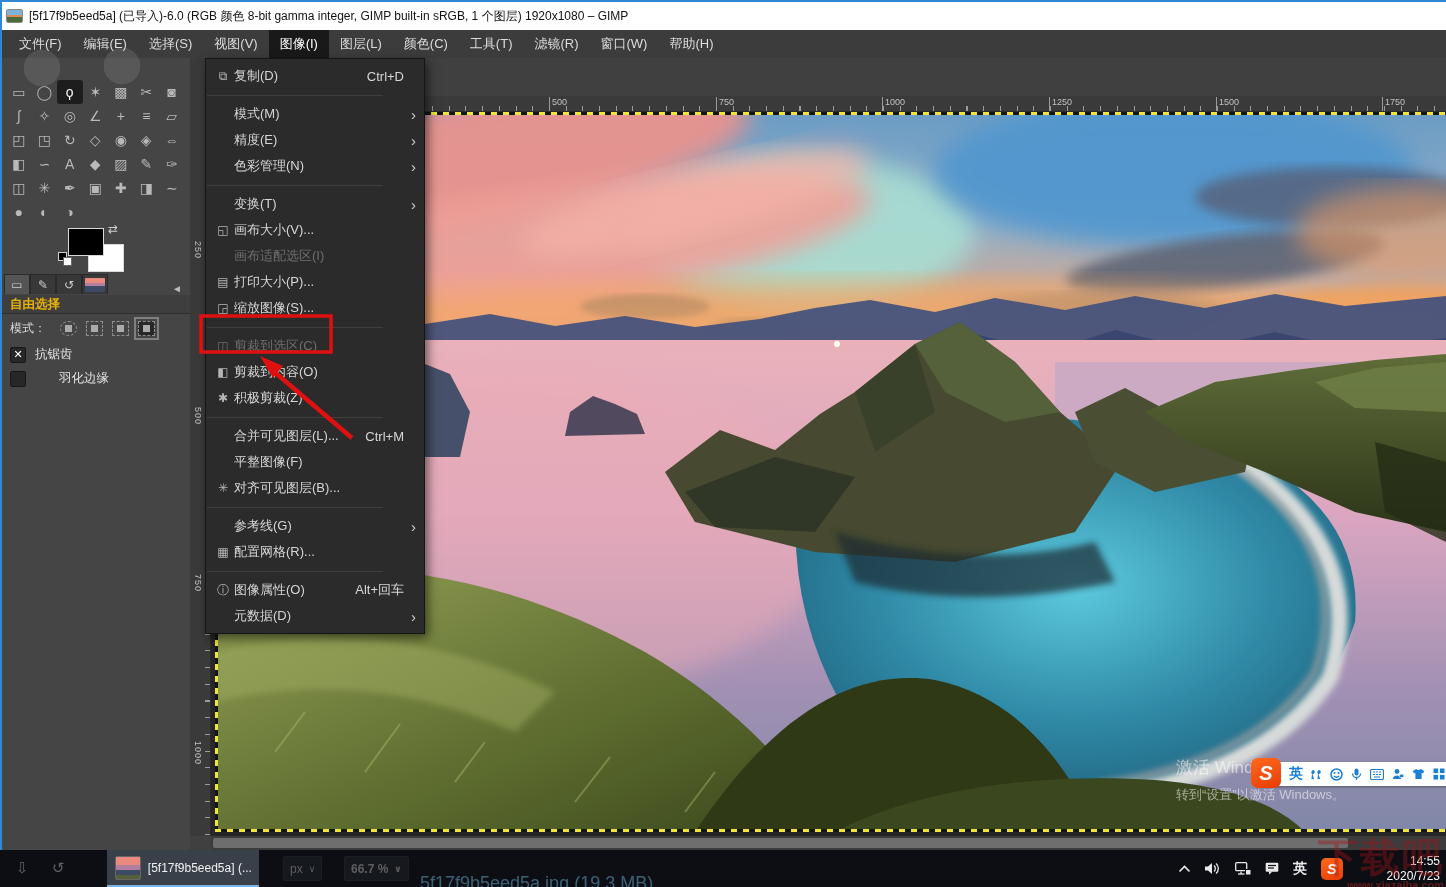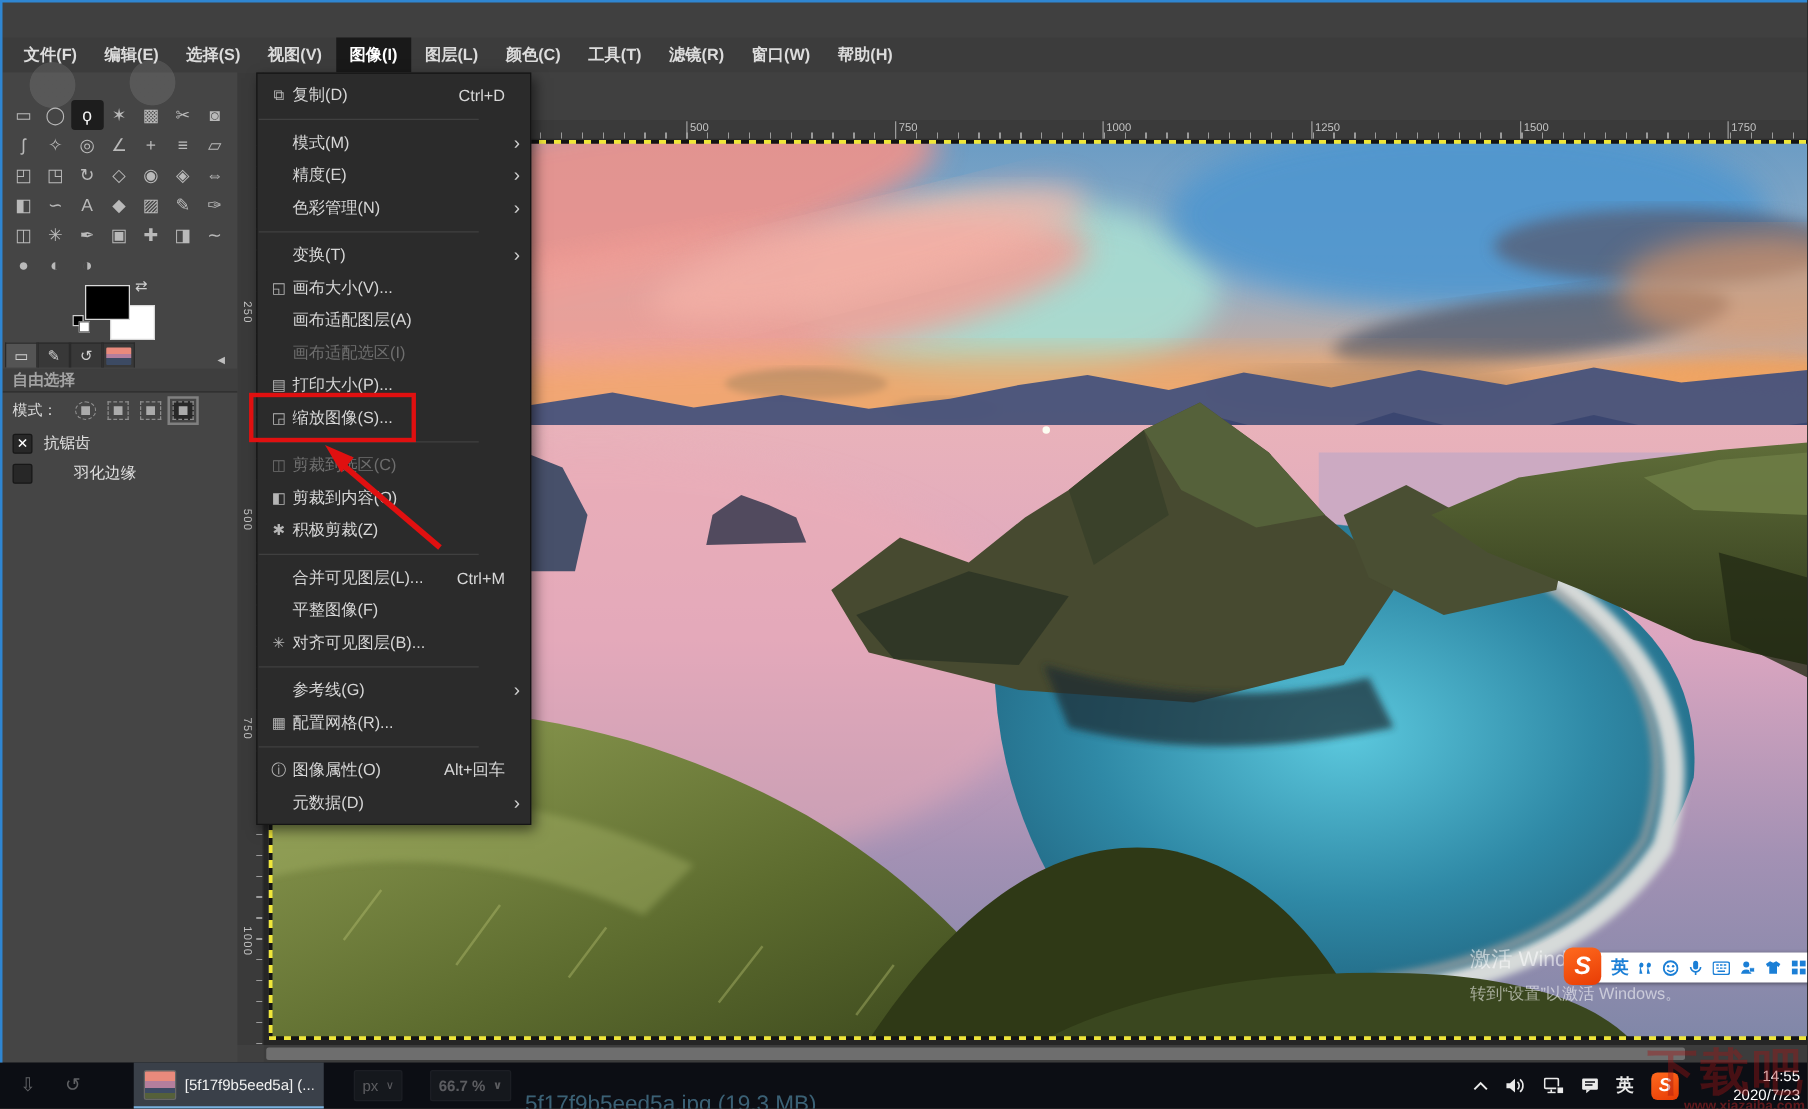--- a/index.html
+++ b/index.html
@@ -8,21 +8,21 @@
   .win-border-top{position:absolute;left:0;top:0;width:100%;height:2px;background:var(--accent-blue);z-index:60;}
   .win-border-left{position:absolute;left:0;top:0;width:2px;height:850px;background:var(--accent-blue);z-index:60;}
 
   
   .titlebar{position:absolute;left:0;top:2px;width:100%;height:28px;background:#ffffff;display:flex;align-items:center;padding-left:6px;}
   .title-icon{width:17px;height:14px;border-radius:2px;background:linear-gradient(180deg,#7fb2d8 0 45%,#e08a5a 45% 60%,#4c6b3a 60% 100%);border:1px solid #888;margin-right:6px;}
   .title-text{font-size:12px;color:#111;white-space:nowrap;}
 
   
   .menubar{position:absolute;left:2px;top:30px;width:1444px;height:28px;background:#3c3c3c;display:flex;align-items:stretch;padding-left:6px;}
-  .menubar-item{display:flex;align-items:center;padding:0 11px;font-size:13px;color:#dcdcdc;cursor:default;font-weight:bold;}
+  .menubar-item{display:flex;align-items:center;padding:0 11px;font-size:13px;color:#dcdcdc;cursor:default;}
   .menubar-item.active{background:#191919;color:#fff;}
 
   
   .toolbox{position:absolute;left:2px;top:58px;width:188px;height:792px;background:#454545;}
   .toolbox::before{content:"";position:absolute;left:0;top:-10px;width:188px;height:80px;
     background:radial-gradient(circle 30px at 40px 20px,rgba(255,255,255,.10) 0 60%,transparent 62%),
                radial-gradient(circle 30px at 120px 18px,rgba(255,255,255,.10) 0 60%,transparent 62%);}
   .tool-grid{position:absolute;left:4px;top:22px;width:180px;display:flex;flex-wrap:wrap;}
   .tool-cell{width:25.5px;height:24px;display:flex;align-items:center;justify-content:center;
     font-family:"DejaVu Sans",sans-serif;font-size:14px;color:#b9b9b9;cursor:default;}
@@ -36,21 +36,21 @@
   .mini-swatches .b{position:absolute;left:0;top:0;width:9px;height:9px;background:#000;border:1px solid #cfcfcf;}
   .mini-swatches .w{position:absolute;left:5px;top:5px;width:9px;height:9px;background:#fff;border:1px solid #666;}
 
   .dock-tabs{position:absolute;left:2px;top:216px;width:184px;height:20px;display:flex;align-items:flex-end;}
   .dock-tab{width:26px;height:20px;display:flex;align-items:center;justify-content:center;color:#cfcfcf;font-size:12px;background:#383838;border:1px solid #2a2a2a;border-bottom:none;}
   .dock-tab.active{background:#545454;}
   .dock-thumb{width:20px;height:14px;border-radius:1px;background:linear-gradient(180deg,#e98a7c 0 35%,#b37e9d 35% 60%,#3c4a63 60% 100%);}
   .dock-collapse{margin-left:auto;margin-right:6px;color:#bdbdbd;font-size:10px;}
 
   .tool-options-title{position:absolute;left:0;top:237px;width:188px;height:19px;line-height:19px;padding-left:8px;
-    font-size:12.5px;font-weight:bold;color:#a3a3a3;background:#3e3e3e;border-bottom:1px solid #2e2e2e;}
+    font-size:12.5px;font-weight:bold;color:#eab308;background:#3e3e3e;border-bottom:1px solid #2e2e2e;}
   .mode-row{position:absolute;left:8px;top:262px;display:flex;align-items:center;font-size:12px;color:#d8d8d8;}
   .mode-label{margin-right:14px;}
   .mode-btn{width:17px;height:15px;margin-right:9px;border:1px dashed #9a9a9a;position:relative;opacity:.85;}
   .mode-btn.replace{border-radius:50%;}
   .mode-btn .inner{position:absolute;left:4px;top:3px;width:7px;height:7px;background:#bdbdbd;}
   .mode-btn.current{outline:2px solid #8b8b8b;outline-offset:2px;background:#232323;}
   .opt-check{position:absolute;left:8px;display:flex;align-items:center;font-size:12.5px;color:#e2e2e2;}
   .opt-check .box{width:16px;height:16px;margin-right:9px;background:#272727;border:1px solid #171717;border-radius:2px;
     display:flex;align-items:center;justify-content:center;color:#fff;font-size:11px;font-weight:bold;}
   .opt-check .box.unchecked{color:transparent;}
@@ -121,20 +121,24 @@
   
   .site-mark{position:absolute;right:2px;top:830px;z-index:50;color:rgba(160,20,20,.4);font-weight:bold;pointer-events:none;text-align:right;}
   .site-mark .big{font-size:40px;letter-spacing:2px;}
   .site-mark .small{font-size:11px;color:rgba(200,40,40,.45);margin-top:-6px;}
 </style>
 </head>
 <body>
 
 <div class="screen">
 
+  <div class="titlebar">
+    <div class="title-icon"></div>
+    <div class="title-text">[5f17f9b5eed5a] (已导入)-6.0 (RGB 颜色 8-bit gamma integer, GIMP built-in sRGB, 1 个图层) 1920x1080 – GIMP</div>
+  </div>
 
   <div class="menubar">
 
       <div class="menubar-item">
         <span>文件(F)</span>
       </div>
 
       <div class="menubar-item">
         <span>编辑(E)</span>
       </div>
@@ -617,26 +621,20 @@
         <span class="mi-arrow">›</span>
       </div>
 
       <div class="menu-item">
         <span class="mi-icon">◱</span>
         <span class="mi-label">画布大小(V)...</span>
         <span class="mi-shortcut empty"></span>
         <span class="mi-arrow empty"></span>
       </div>
 
-      <div class="menu-item">
-        <span class="mi-icon empty"></span>
-        <span class="mi-label">画布适配图层(A)</span>
-        <span class="mi-shortcut empty"></span>
-        <span class="mi-arrow empty"></span>
-      </div>
 
       <div class="menu-item disabled">
         <span class="mi-icon empty"></span>
         <span class="mi-label">画布适配选区(I)</span>
         <span class="mi-shortcut empty"></span>
         <span class="mi-arrow empty"></span>
       </div>
 
       <div class="menu-item">
         <span class="mi-icon">▤</span>

